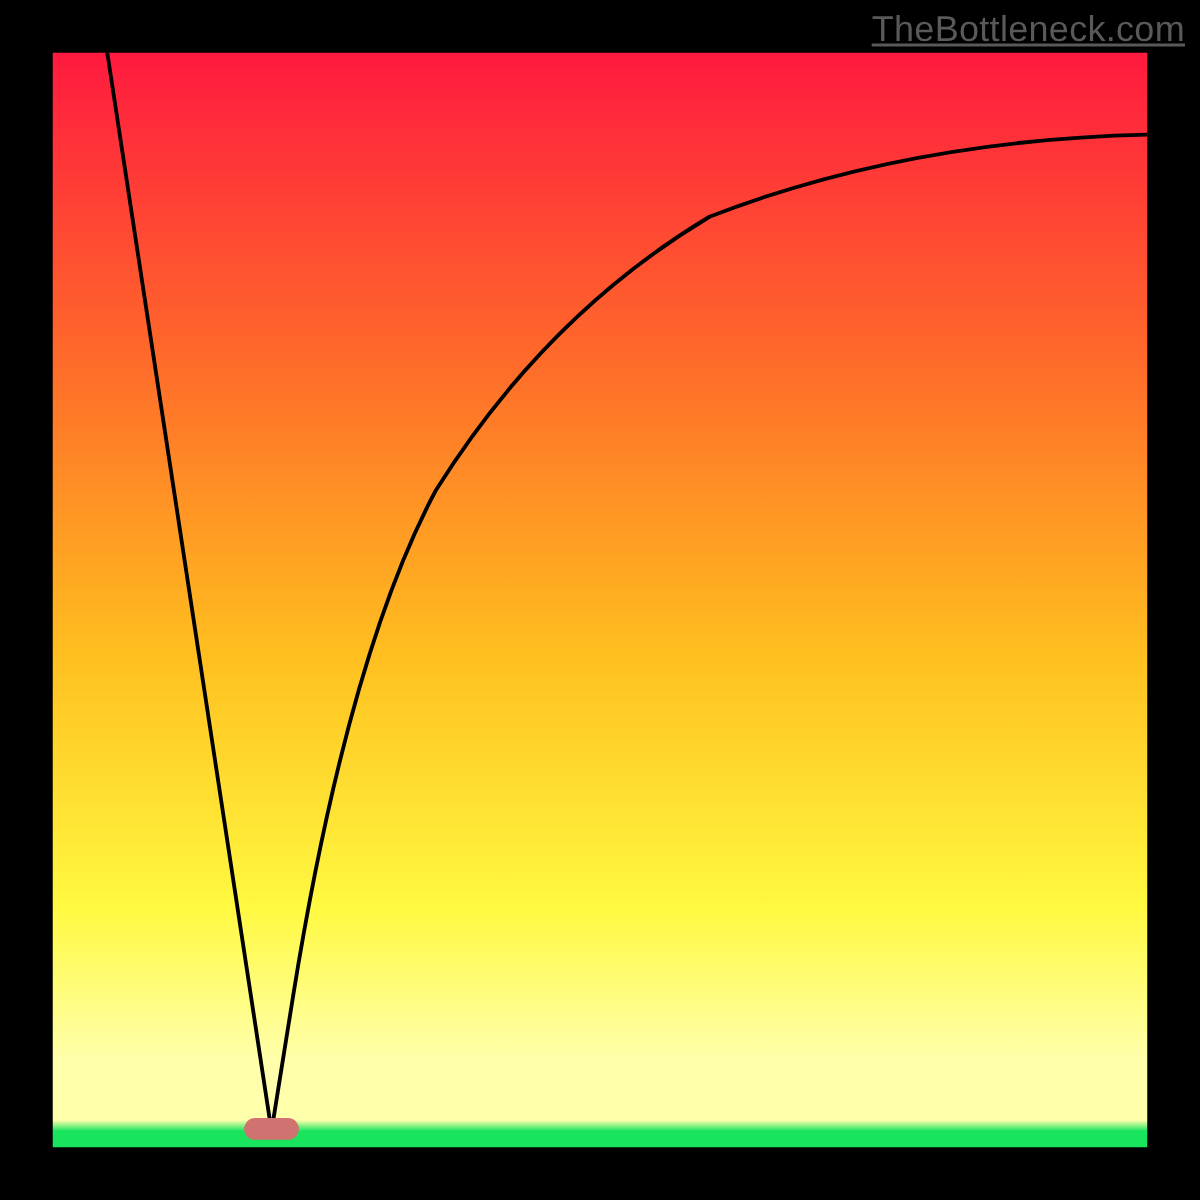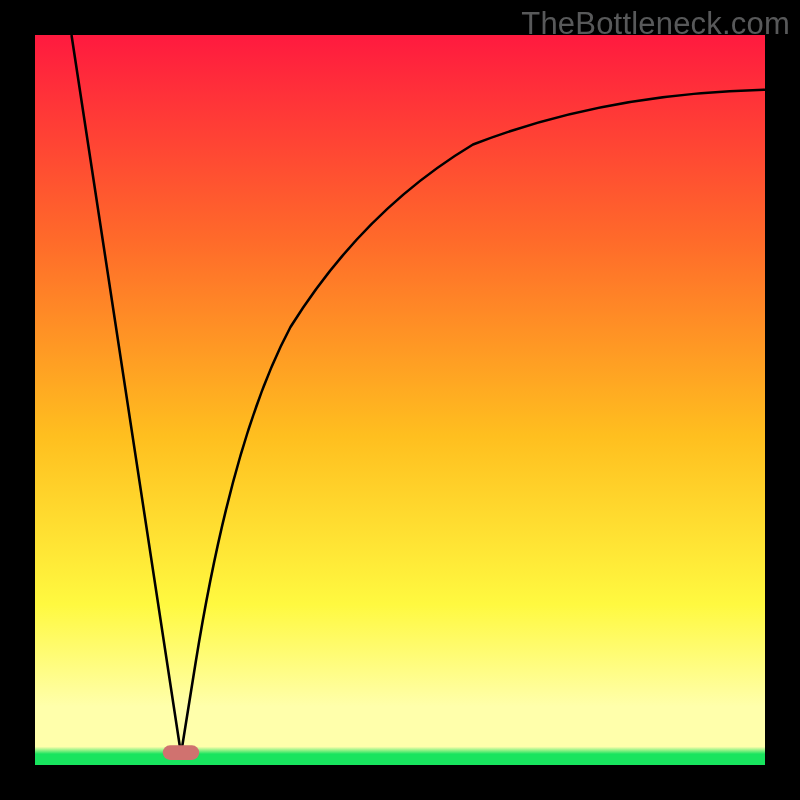--- a/index.html
+++ b/index.html
@@ -14,25 +14,26 @@
     position: relative;
     width: 800px;
     height: 800px;
     background: #000;
   }
   .watermark {
     position: absolute;
     top: 6px;
     right: 10px;
     font-family: Arial, Helvetica, sans-serif;
-    font-size: 31px;
+    font-size: 24px;
     font-weight: 500;
     color: #58595a;
     letter-spacing: 0.2px;
     z-index: 10;
+    text-decoration: underline;
   }
   svg.plot {
     position: absolute;
     left: 35px;
     top: 35px;
     width: 730px;
     height: 730px;
   }
 </style>
 </head>

